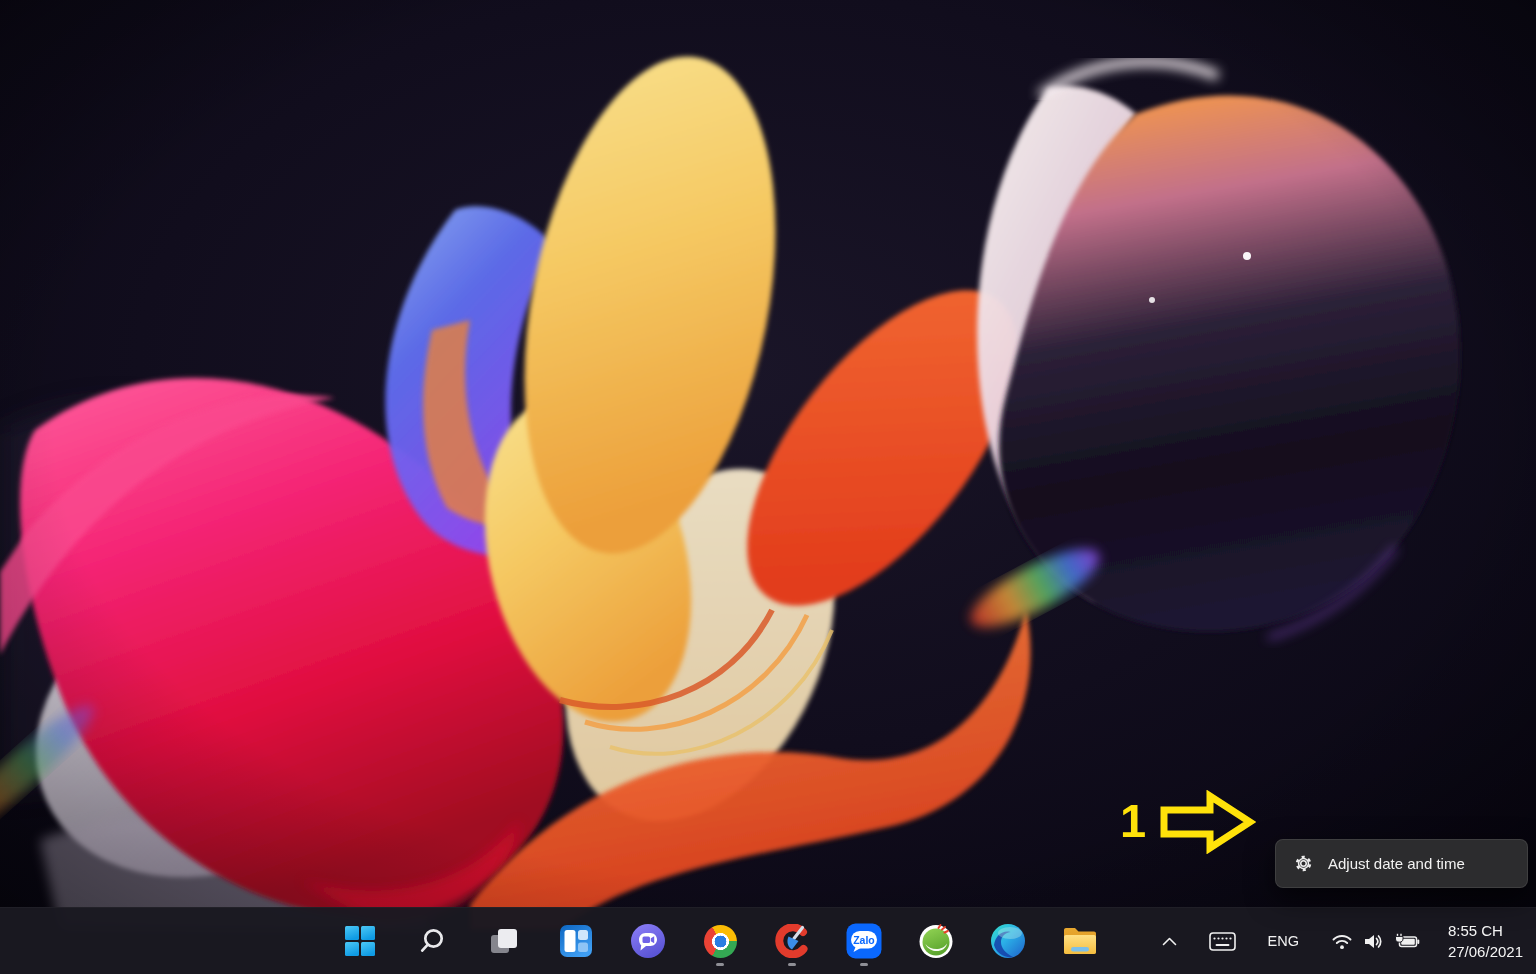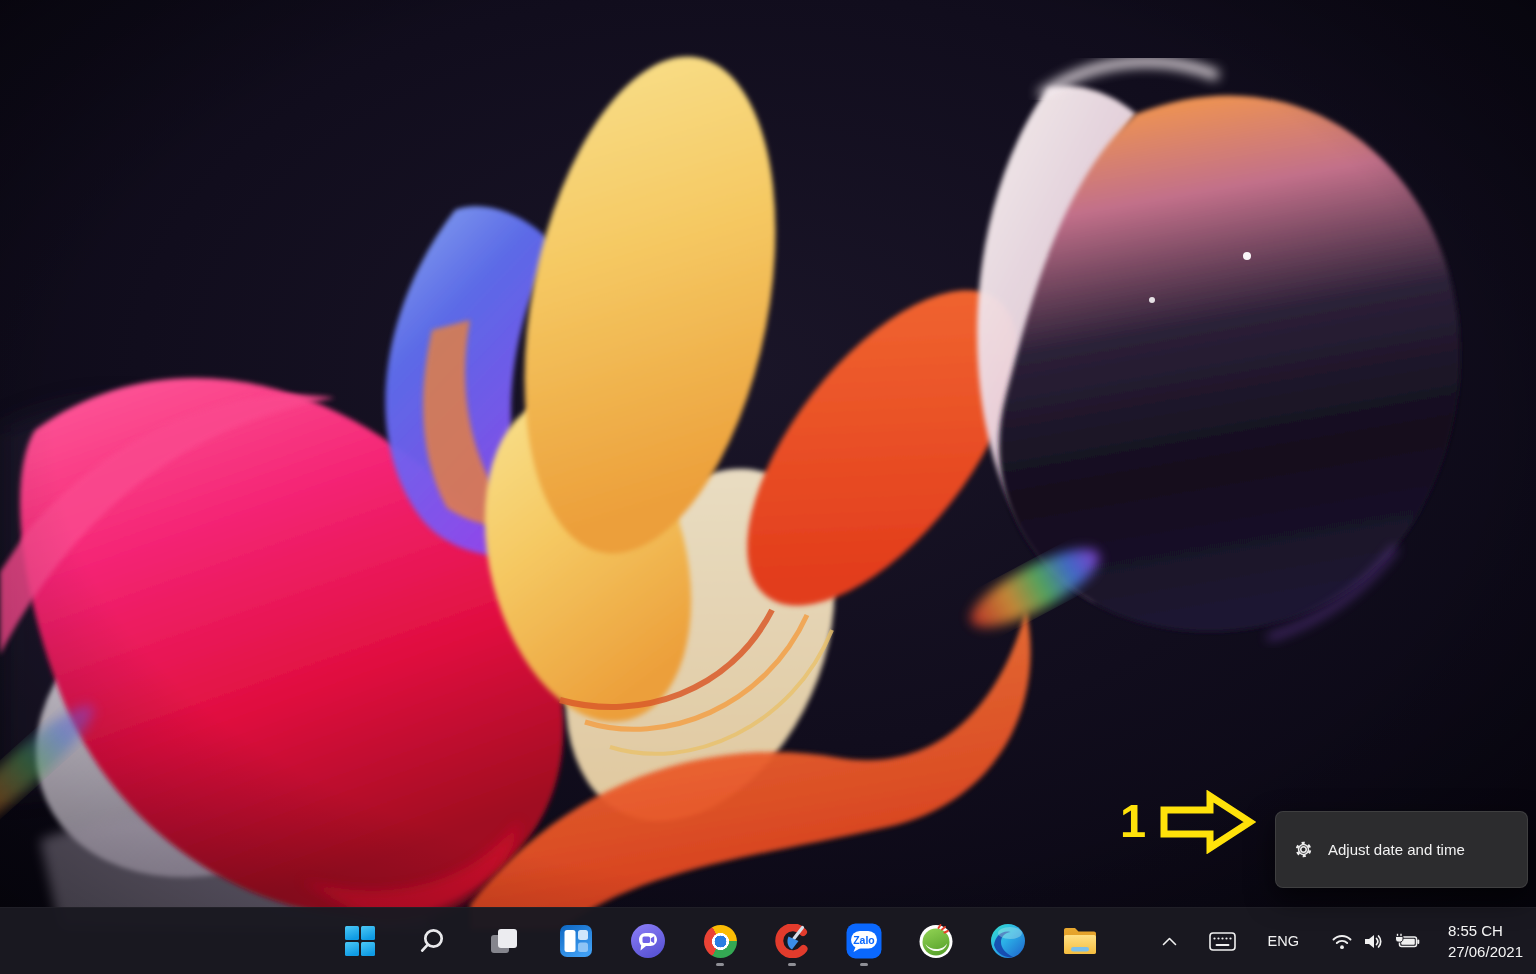--- a/index.html
+++ b/index.html
@@ -12,21 +12,21 @@
 
   
   .annotation{position:absolute;left:1120px;top:790px;display:flex;align-items:center;gap:14px;z-index:5;}
   .step-num{color:#ffe20a;font-size:47px;font-weight:bold;line-height:1;transform:translateY(-2px);}
   .arrow-svg{display:block;}
 
   
   .context-menu{
     position:absolute;right:8px;bottom:86px;width:251px;z-index:6;
     background:#2c2c2e;border:1px solid rgba(255,255,255,.09);
-    border-radius:8px;padding:17px 0;
+    border-radius:8px;padding:3px 0;
     box-shadow:0 10px 28px rgba(0,0,0,.6);
   }
   .menu-item{
     display:flex;align-items:center;gap:15px;height:41px;padding:0 14px 0 18px;
     color:#f2f2f2;font-size:15px;cursor:default;white-space:nowrap;
   }
   .gear{width:19px;height:19px;flex:none;}
 
   
   .taskbar{

